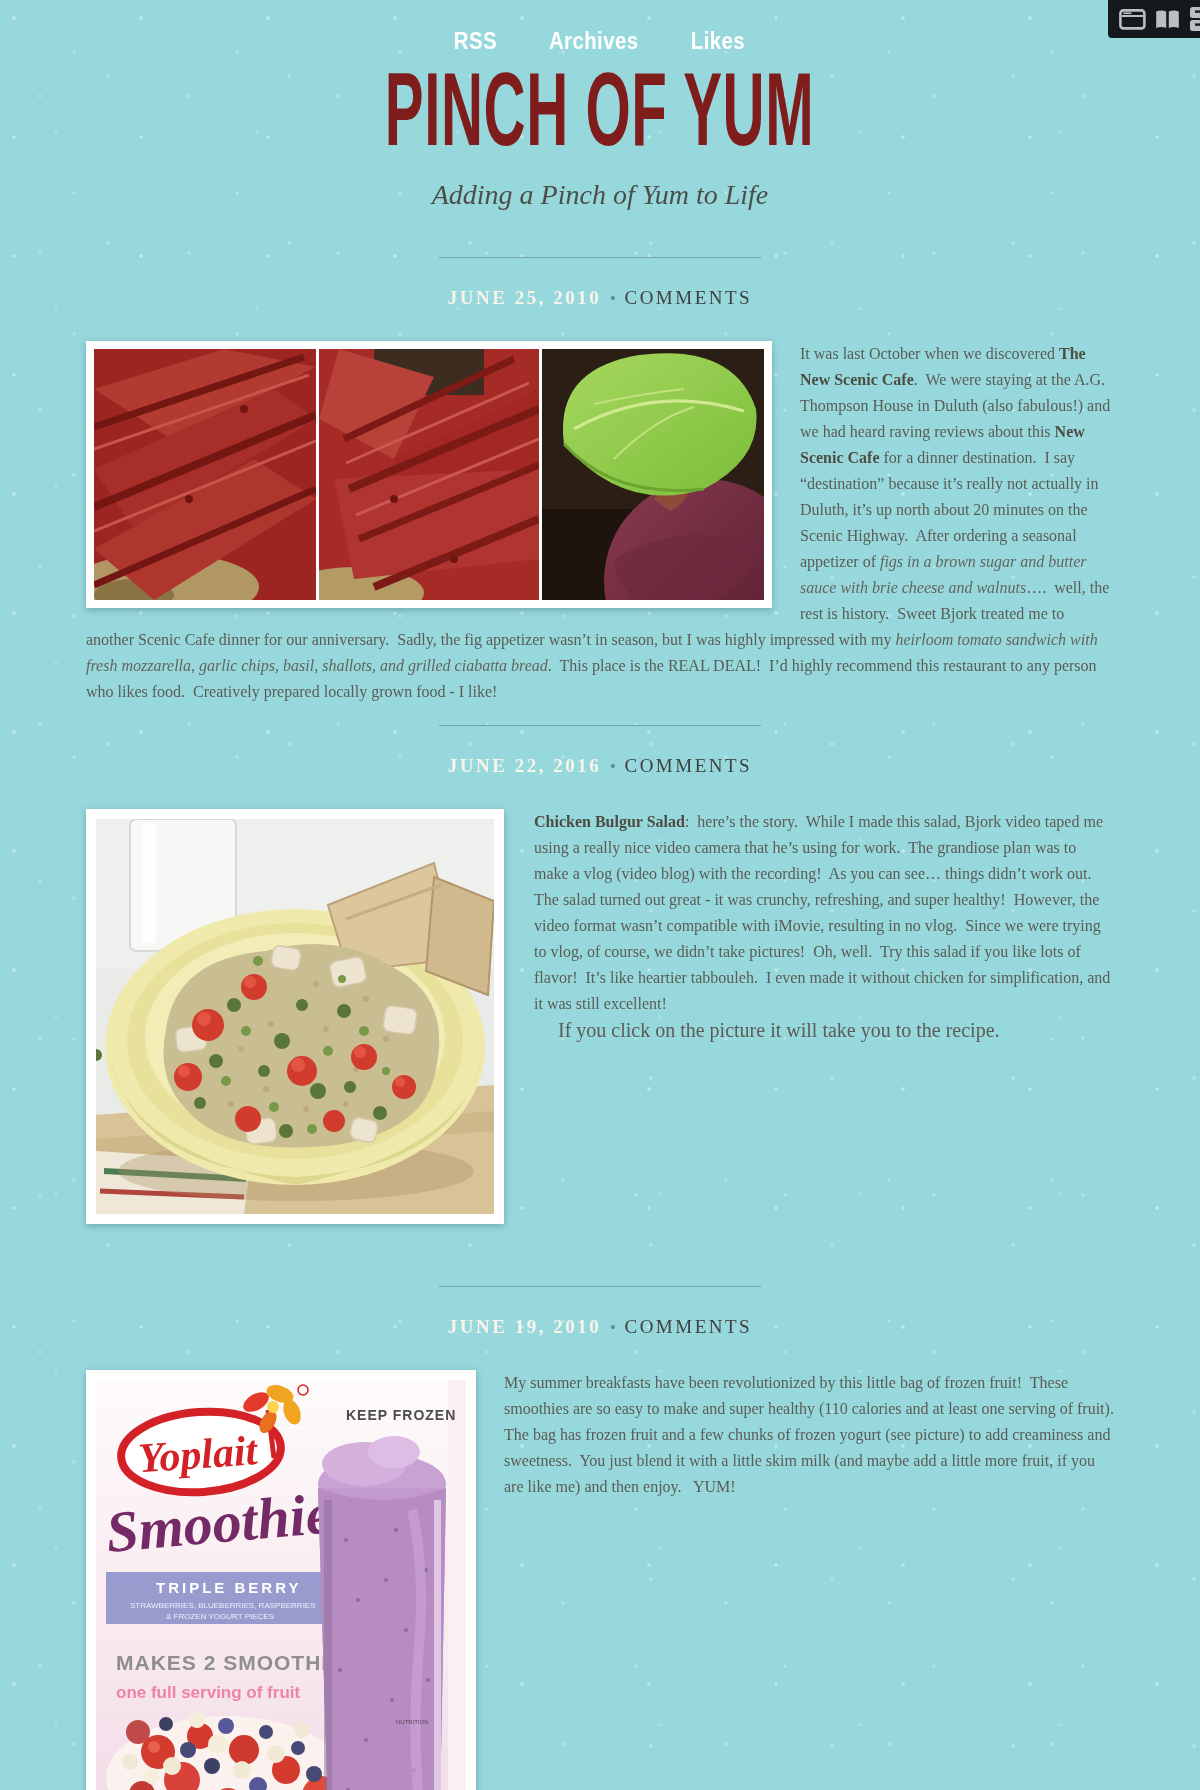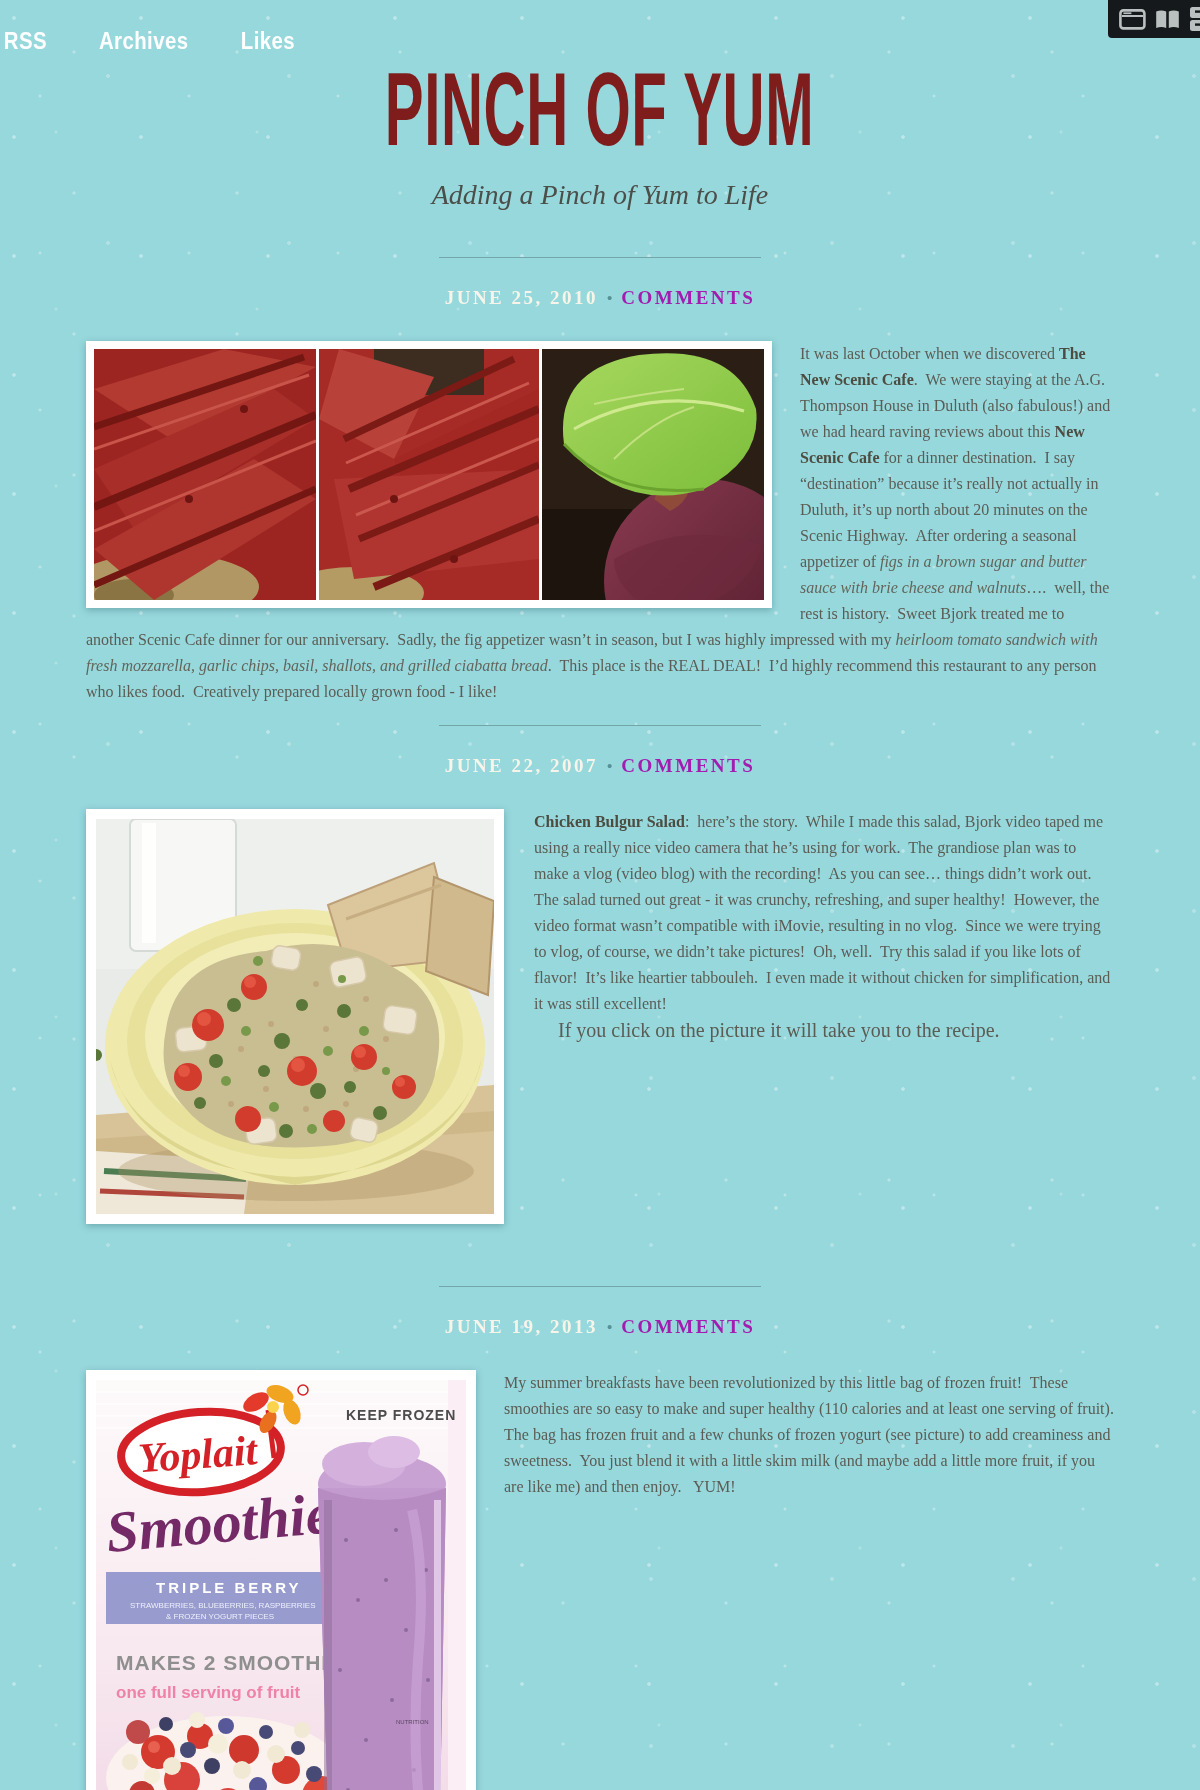--- a/index.html
+++ b/index.html
@@ -18,42 +18,42 @@
   
   .topbar{
     position:absolute;top:0;right:0;width:92px;height:38px;background:#15191b;
     border-bottom-left-radius:4px;display:flex;align-items:center;gap:8px;
     padding-left:11px;overflow:hidden;z-index:5;box-sizing:border-box;
   }
   .topbar .tb-icon{flex:0 0 auto;display:block;cursor:pointer;}
   .topbar .tb-icon:last-child{margin-right:-12px;}
   
   .header{padding-top:25px;text-align:center;}
-  .nav{display:flex;gap:40px;height:32px;align-items:center;}
+  .nav{display:flex;justify-content:center;gap:40px;height:32px;align-items:center;}
   .nav a{
     font-family:"Liberation Sans", sans-serif;font-weight:bold;font-size:24px;
     color:#ffffff;text-decoration:none;letter-spacing:.5px;
   }
   .squeeze{display:inline-block;transform:scaleX(.85);transform-origin:center;}
   .site-title{margin:10px 0 0 0;line-height:84px;height:92px;
     font-family:"Liberation Sans", sans-serif;font-weight:bold;font-size:104px;color:#7f1d1d;
     letter-spacing:1px;}
   .site-title .squeeze-title{display:inline-block;transform:scaleX(.56);transform-origin:center;white-space:nowrap;}
   .tagline{margin-top:20px;font-style:italic;font-size:28px;color:#4b4e49;}
   
   .divider{width:322px;height:0;border-top:1px solid #72a6a9;margin-left:auto;margin-right:auto;}
   .sec1 .divider{margin-top:46px;}
   .sec2 .divider{margin-top:20px;}
   .sec3 .divider{margin-top:62px;}
   .date-row{
     margin-top:29px;display:flex;justify-content:center;align-items:center;gap:9px;
     font-weight:bold;font-size:19px;letter-spacing:2.5px;color:#f8f4ea;
   }
   .date-row .dot{color:#569196;font-size:15px;letter-spacing:0;}
-  .date-row a{color:#a21caf;text-decoration:none;font-weight:bold;}
+  .date-row a{color:#404040;text-decoration:none;font-weight:normal;}
   .post-body{width:1028px;margin:32px auto 0;}
   .post-body::after{content:"";display:block;clear:both;}
   .photo{float:left;background:#ffffff;box-shadow:0 2px 7px rgba(30,80,85,.35);display:block;cursor:pointer;}
   .photo svg{display:block;}
   .photo1{padding:8px;margin-right:28px;}
   .photo2{padding:10px;margin-right:30px;}
   .photo3{padding:10px;margin-right:28px;}
   .post-text{margin:0;font-size:16px;line-height:26px;color:#5b5c54;white-space:pre-wrap;text-align:left;}
   .post-text .run-bold{font-weight:bold;color:#4d4c41;}
   .post-text .run-italic{font-style:italic;color:#63655b;}
@@ -170,21 +170,21 @@
         <rect x="445" y="0" width="3" height="251" fill="#ffffff" opacity=".9"></rect>
       </svg>
     </a>
     <p class="post-text"><span class="run-normal">It was last October when we discovered </span><span class="run-bold">The New Scenic Cafe</span><span class="run-normal">.  We were staying at the A.G. Thompson House in Duluth (also fabulous!) and we had heard raving reviews about this </span><span class="run-bold">New Scenic Cafe</span><span class="run-normal"> for a dinner destination.  I say “destination” because it’s really not actually in Duluth, it’s up north about 20 minutes on the Scenic Highway.  After ordering a seasonal appetizer of </span><span class="run-italic">figs in a brown sugar and butter sauce with brie cheese and walnuts</span><span class="run-normal">….  well, the rest is history.  Sweet Bjork treated me to another Scenic Cafe dinner for our anniversary.  Sadly, the fig appetizer wasn’t in season, but I was highly impressed with my </span><span class="run-italic">heirloom tomato sandwich with fresh mozzarella, garlic chips, basil, shallots, and grilled ciabatta bread</span><span class="run-normal">.  This place is the REAL DEAL!  I’d highly recommend this restaurant to any person who likes food.  Creatively prepared locally grown food - I like!</span></p>
   </div>
 </section>
 
 <section class="sec2">
   <div class="divider"></div>
   <div class="date-row">
-    <span>JUNE 22, 2007</span>
+    <span>JUNE 22, 2016</span>
     <span class="dot">•</span>
     <a href="#">COMMENTS</a>
   </div>
   <div class="post-body">
     <a class="photo photo2" href="#">
       <svg width="398" height="395" viewBox="0 0 398 395">
         <rect x="0" y="0" width="398" height="395" fill="#e8ebe7"></rect>
         <rect x="0" y="0" width="398" height="150" fill="#eef0ed"></rect>
         <rect x="34" y="0" width="106" height="132" rx="6" fill="#f7f8f6" stroke="#d5dad6" stroke-width="2"></rect>
         <rect x="46" y="4" width="14" height="120" fill="#ffffff" opacity=".8"></rect>
@@ -281,21 +281,21 @@
       </svg>
     </a>
     <p class="post-text"><span class="run-bold">Chicken Bulgur Salad</span><span class="run-normal">:  here’s the story.  While I made this salad, Bjork video taped me using a really nice video camera that he’s using for work.  The grandiose plan was to make a vlog (video blog) with the recording!  As you can see… things didn’t work out.  The salad turned out great - it was crunchy, refreshing, and super healthy!  However, the video format wasn’t compatible with iMovie, resulting in no vlog.  Since we were trying to vlog, of course, we didn’t take pictures!  Oh, well.  Try this salad if you like lots of flavor!  It’s like heartier tabbouleh.  I even made it without chicken for simplification, and it was still excellent!</span></p>
     <p class="post-text2">If you click on the picture it will take you to the recipe.</p>
   </div>
 </section>
 
 <section class="sec3">
   <div class="divider"></div>
   <div class="date-row">
-    <span>JUNE 19, 2013</span>
+    <span>JUNE 19, 2010</span>
     <span class="dot">•</span>
     <a href="#">COMMENTS</a>
   </div>
   <div class="post-body">
     <a class="photo photo3" href="#">
       <svg width="370" height="430" viewBox="0 0 370 430">
         <defs>
           <linearGradient id="bagG" x1="0" y1="0" x2="0" y2="1">
             <stop offset="0" stop-color="#fdfafa"></stop>
               <stop offset=".55" stop-color="#f9ebf1"></stop>

